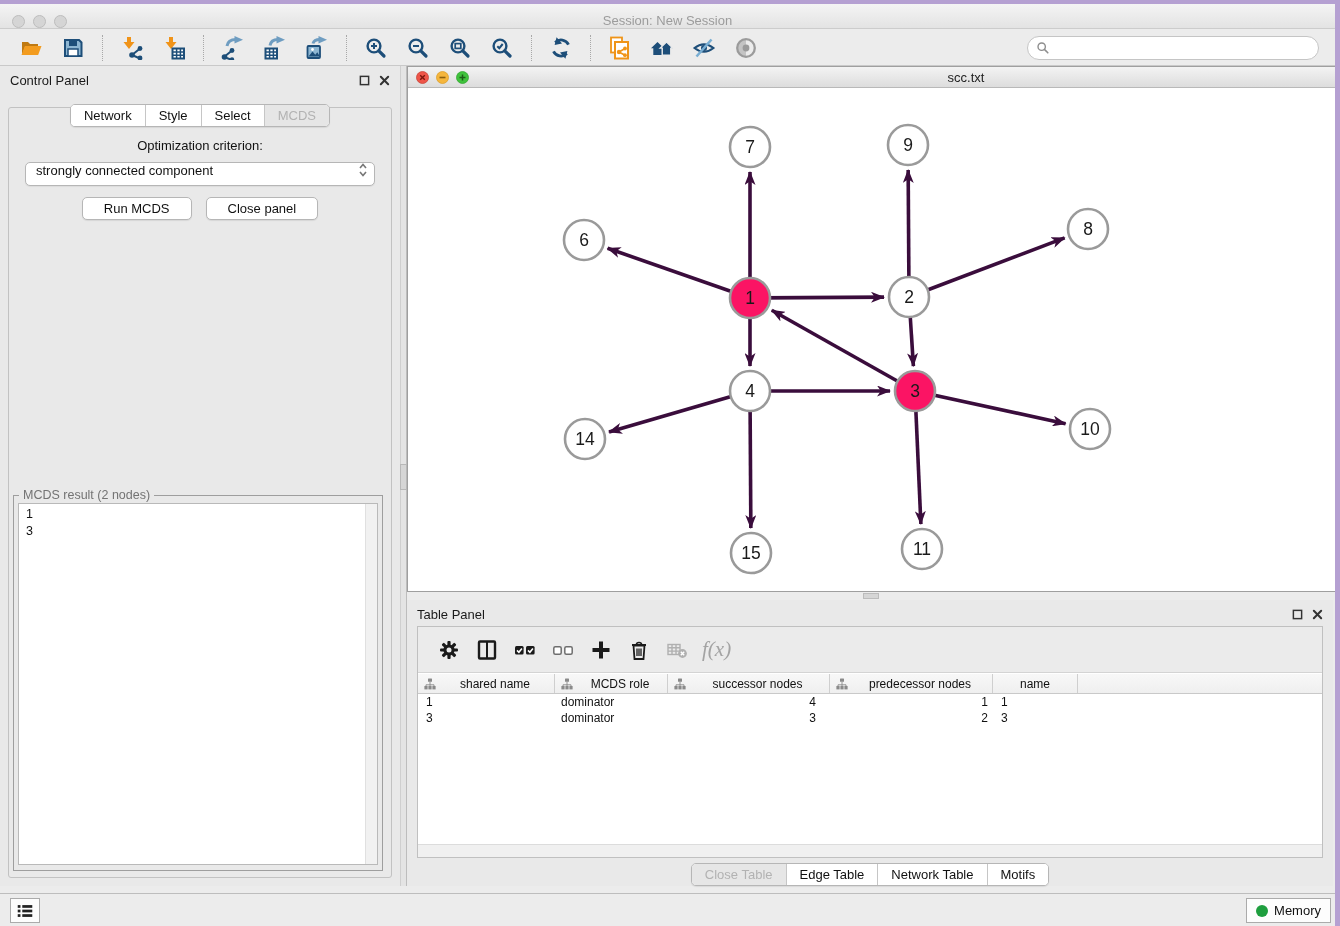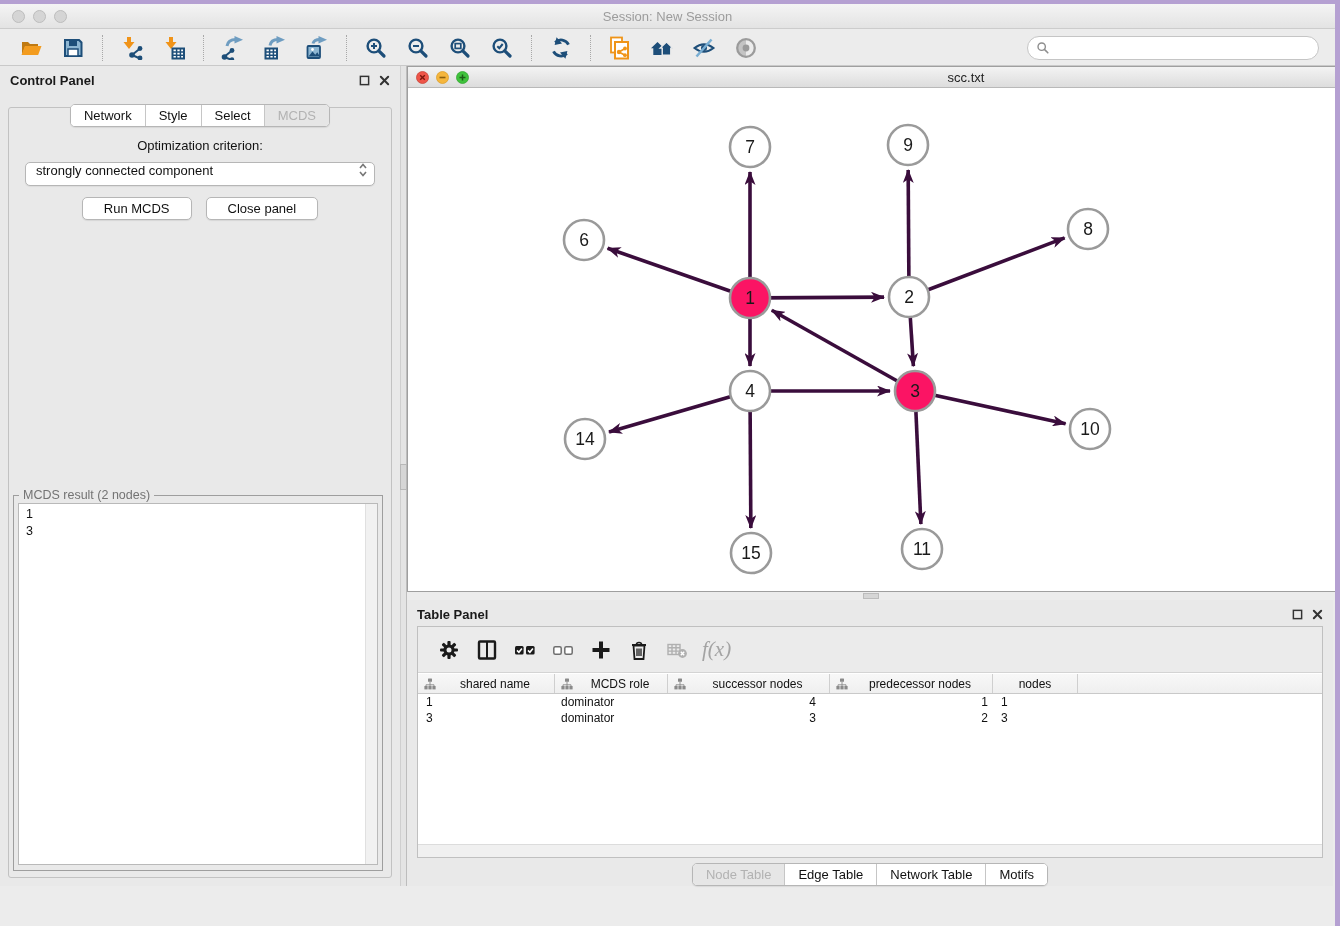--- a/index.html
+++ b/index.html
@@ -12,21 +12,21 @@
   }
   #app { position:absolute; inset:0; }
 
   
   .desk-top { position:absolute; left:0; top:0; width:1340px; height:4px; z-index:60; }
   .desk-right { position:absolute; right:0; top:0; width:5px; height:926px; z-index:60; }
 
   
   .titlebar { position:absolute; left:0; top:4px; right:5px; height:25px;
     background:linear-gradient(#f4f4f4,#e3e3e3); border-bottom:1px solid #cccccc;
-    display:flex; align-items:center; }
+    display:flex; align-items:flex-end; }
   .tl-group { display:flex; gap:8px; margin-left:12px; }
   .tl { width:13px; height:13px; border-radius:50%; background:#d5d5d5; border:1px solid #bdbdbd; }
   .win-title { position:absolute; left:0; right:0; text-align:center; color:#9c9c9c; font-size:13px; }
 
   
   .toolbar { position:absolute; left:0; top:30px; right:5px; height:36px;
     background:#ececec; border-bottom:1px solid #c9c9c9;
     display:flex; align-items:center; padding:0 10px; }
   .tb-btn { width:26px; height:26px; margin:0 8px; display:flex; align-items:center; justify-content:center; cursor:default; }
   .tb-btn svg { width:24px; height:24px; }
@@ -34,21 +34,21 @@
   .searchbox { margin-left:auto; margin-right:6px; width:292px; height:24px; background:#fff;
     border:1px solid #c5c5c5; border-radius:12px; display:flex; align-items:center; padding:0 8px; }
   .searchbox svg { width:14px; height:14px; margin-right:5px; }
   .searchbox input { border:none; outline:none; flex:1; font-size:13px; background:transparent; }
 
   
   .control-panel { position:absolute; left:0; top:66px; width:400px; height:820px; background:#e9e9e9; }
   .v-splitter { position:absolute; left:400px; top:66px; width:7px; height:820px; background:#e4e4e4; border-left:1px solid #cfcfcf; border-right:1px solid #bdbdbd; }
   .v-grip { position:absolute; left:-1px; top:398px; width:7px; height:26px; background:#d6d6d6; border:1px solid #b8b8b8; }
   .panel-head { height:28px; display:flex; align-items:center; padding:0 10px; }
-  .panel-title { font-size:13px; color:#1a1a1a;font-weight:bold; }
+  .panel-title { font-size:13px; color:#1a1a1a; }
   .panel-winbtns { margin-left:auto; display:flex; gap:9px; align-items:center; }
   .panel-winbtns svg { width:11px; height:11px; }
 
   .seg { display:inline-flex; border:1px solid #b6b6b6; border-radius:5px; overflow:hidden; background:#fff;
     box-shadow:0 1px 1px rgba(0,0,0,.08); }
   .seg button { border:none; background:#fff; padding:3px 13px; font-size:13px; color:#111;
     border-right:1px solid #c6c6c6; font-family:inherit; line-height:15px; }
   .seg button:last-child { border-right:none; }
   .seg button.selected { background:#e6e6e6; color:#b2b2b2; }
   .cp-tabs-row { position:absolute; top:31px; left:0; width:100%; display:flex; justify-content:center; z-index:5;margin-top:7px; }
@@ -529,21 +529,21 @@
                   <rect x="4" y="0.5" width="4" height="3.2" rx="0.5"></rect>
                   <rect x="0.4" y="8" width="3.2" height="3.4"></rect>
                   <rect x="4.4" y="8" width="3.2" height="3.4"></rect>
                   <rect x="8.4" y="8" width="3.2" height="3.4"></rect>
                 </g>
                 <path d="M6 3.7 V6 M2 8 V6.8 H10 V8 M6 6 V8" stroke="#8a8a8a" stroke-width="0.9" fill="none"></path>
               </svg>
               <span class="hlabel">predecessor nodes</span>
             </div>
             <div class="t-hcell" style="width: 85px;">
-              <span class="hlabel">nodes</span>
+              <span class="hlabel">name</span>
             </div>
           </div>
         <div id="table-body">
             <div class="t-row">
               <div class="t-cell" style="width: 137px; padding-left: 8px; padding-right: 6px;">1</div>
               <div class="t-cell" style="width: 113px; padding-left: 6px; padding-right: 6px;">dominator</div>
               <div class="t-cell ra" style="width: 162px; padding-left: 6px; padding-right: 14px;">4</div>
               <div class="t-cell ra" style="width: 163px; padding-left: 6px; padding-right: 5px;">1</div>
               <div class="t-cell" style="width: 85px; padding-left: 8px; padding-right: 6px;">1</div>
             </div>
@@ -553,21 +553,39 @@
               <div class="t-cell ra" style="width: 162px; padding-left: 6px; padding-right: 14px;">3</div>
               <div class="t-cell ra" style="width: 163px; padding-left: 6px; padding-right: 5px;">2</div>
               <div class="t-cell" style="width: 85px; padding-left: 8px; padding-right: 6px;">3</div>
             </div>
           </div>
       </div>
       <div class="tp-hscroll"></div>
     </div>
     <div class="tp-tabs-row">
       <span class="seg" id="tp-tabs">
-          <button class="selected">Node Table</button>
+          <button class="selected">Close Table</button>
           <button>Edge Table</button>
           <button>Network Table</button>
           <button>Motifs</button>
         </span>
     </div>
   </div>
 
+  <div class="status-bar">
+    <span class="list-btn">
+      <svg viewBox="0 0 22 22">
+          <g fill="#222">
+            <rect x="3" y="4.5" width="3" height="3"></rect>
+            <rect x="3" y="9.5" width="3" height="3"></rect>
+            <rect x="3" y="14.5" width="3" height="3"></rect>
+            <rect x="8" y="4.5" width="11" height="3"></rect>
+            <rect x="8" y="9.5" width="11" height="3"></rect>
+            <rect x="8" y="14.5" width="11" height="3"></rect>
+          </g>
+        </svg>
+    </span>
+    <span class="memory-btn">
+      <span class="memory-dot" style="background: rgb(30, 158, 62);"></span>
+      <span>Memory</span>
+    </span>
+  </div>
 </div>
 
 </body></html>

